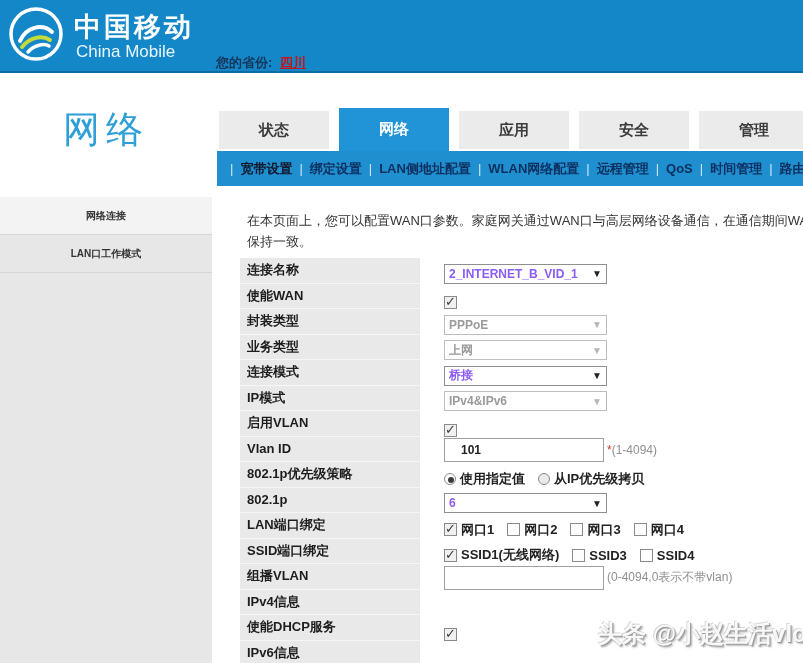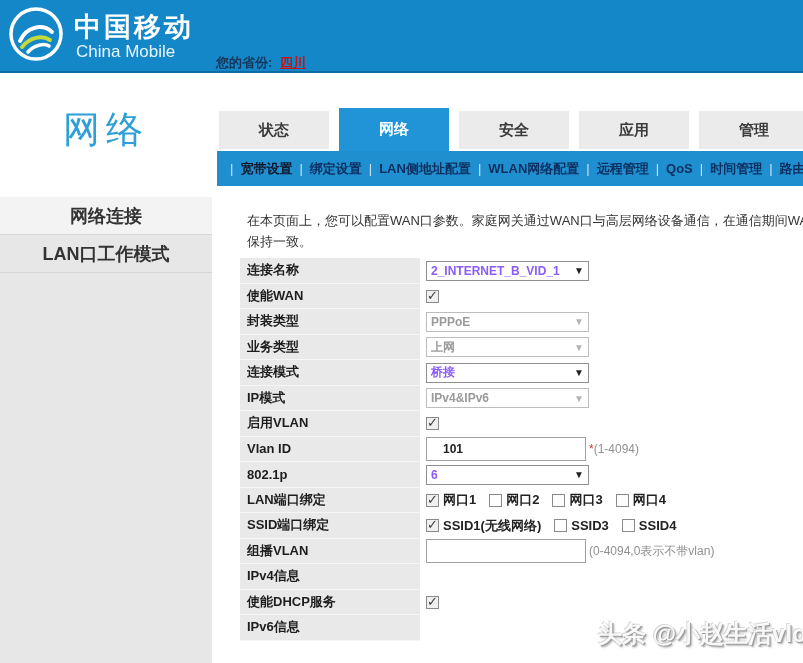--- a/index.html
+++ b/index.html
@@ -16,21 +16,21 @@
   .logo-en { position:absolute; left:76px; top:42px; color:#eaf6ff; font-size:17px; }
   .province { position:absolute; left:216px; top:54px; font-size:13px; font-weight:bold; }
   .province .plabel { color:#16365c;text-align:center; }
   .province .pvalue { color:#cc1111; text-decoration:underline; margin-left:4px; }
 
   
   .sidebar { position:absolute; left:0; top:75px; width:212px; height:588px; background:#fff; }
   .side-title { position:absolute; left:0; top:30px; width:212px; text-align:center;
                 color:#2f9fd8; font-size:37px; letter-spacing:6px; }
   .side-items { position:absolute; left:0; top:122px; width:212px; height:466px; background:#e7e7e7; }
-  .side-item { height:38px; line-height:38px; text-align:center; font-size:18px;
+  .side-item { height:38px; line-height:38px; text-align:center; font-size:10px;
                font-weight:bold; color:#333; border-bottom:1px solid #d6d6d6; cursor:pointer; }
   .side-item.first { background:#f3f3f3; }
 
   
   .tabbar { position:absolute; left:219px; top:111px; display:flex; gap:10px; }
   .tab { width:110px; height:38px; line-height:38px; text-align:center; background:#ebebeb;
          color:#3b3b3b; font-size:15px; font-weight:bold; cursor:pointer; }
   .tab.active { background:#2094d6; color:#fff; height:44px; line-height:42px;
                 position:relative; top:-3px; }
   .tab.stub { width:19px; }
@@ -42,21 +42,21 @@
   .submenu .sep { color:#cfe6f5; margin:0 7px; font-weight:normal; }
   .submenu .sm-item { color:#0d2f5f; cursor:pointer; }
   .submenu .sm-item.active { color:#0f172a; }
 
   
   .descr { position:absolute; left:247px; top:210px; width:556px; overflow:hidden; }
   .descr div { white-space:nowrap; font-size:13px; color:#333; line-height:21px; }
 
   
   .form { position:absolute; left:240px; top:258px; width:563px; }
-  .frow { display:flex; align-items:center; height:25.5px; }
+  .frow { display:flex; align-items:flex-end; height:25.5px;gap:18px; }
   .flabel { width:180px; height:100%; background:#e9e9e9; border-bottom:1px solid #f6f6f6;
             font-size:13px; font-weight:bold; color:#1d1d1d; padding-left:7px;
             display:flex; align-items:center; }
   .fctrl { margin-left:6px; display:flex; align-items:center; }
 
   .select { width:163px; height:20px; background:#fff; border:1px solid #8f8f8f;
             display:flex; align-items:center; padding:0 4px; cursor:pointer; }
   .select .sel-val { flex:1; font-size:12px; font-weight:bold; color:#8b5cf6;
                      white-space:nowrap; overflow:hidden; }
   .select .sel-arrow { font-size:10px; color:#222; margin-left:2px; }
@@ -117,22 +117,22 @@
     <div class="side-title">网络</div>
     <div class="side-items">
       <div class="side-item first">网络连接</div>
       <div class="side-item">LAN口工作模式</div>
     </div>
   </div>
 
   <div class="tabbar">
     <div class="tab">状态</div>
     <div class="tab active">网络</div>
+    <div class="tab">应用</div>
     <div class="tab">安全</div>
-    <div class="tab">应用</div>
     <div class="tab">管理</div>
     <div class="tab stub"></div>
   </div>
 
   <div class="submenu">
     <span class="sep">|</span><span class="sm-item active">宽带设置</span><span class="sep">|</span><span class="sm-item">绑定设置</span><span class="sep">|</span><span class="sm-item">LAN侧地址配置</span><span class="sep">|</span><span class="sm-item">WLAN网络配置</span><span class="sep">|</span><span class="sm-item">远程管理</span><span class="sep">|</span><span class="sm-item">QoS</span><span class="sep">|</span><span class="sm-item">时间管理</span><span class="sep">|</span><span class="sm-item">路由配置</span>
   </div>
 
   <div class="descr">
     <div>在本页面上，您可以配置WAN口参数。家庭网关通过WAN口与高层网络设备通信，在通信期间WAN</div>
@@ -206,20 +206,33 @@
     </div>
 
     <div class="frow">
       <div class="flabel">Vlan ID</div>
       <div class="fctrl">
         <input class="tinput" type="text" value="101" style="">
         <span class="note"><span class="star">*</span><span>(1-4094)</span></span>
       </div>
     </div>
 
+    <div class="frow">
+      <div class="flabel">802.1p优先级策略</div>
+      <div class="fctrl">
+        <span class="opt">
+          <span class="radio selected"></span>
+          <span class="opt-label">使用指定值</span>
+        </span>
+        <span class="opt">
+          <span class="radio"></span>
+          <span class="opt-label">从IP优先级拷贝</span>
+        </span>
+      </div>
+    </div>
 
     <div class="frow">
       <div class="flabel">802.1p</div>
       <div class="fctrl">
         <div class="select">
           <span class="sel-val">6</span>
           <span class="sel-arrow">▼</span>
         </div>
       </div>
     </div>

